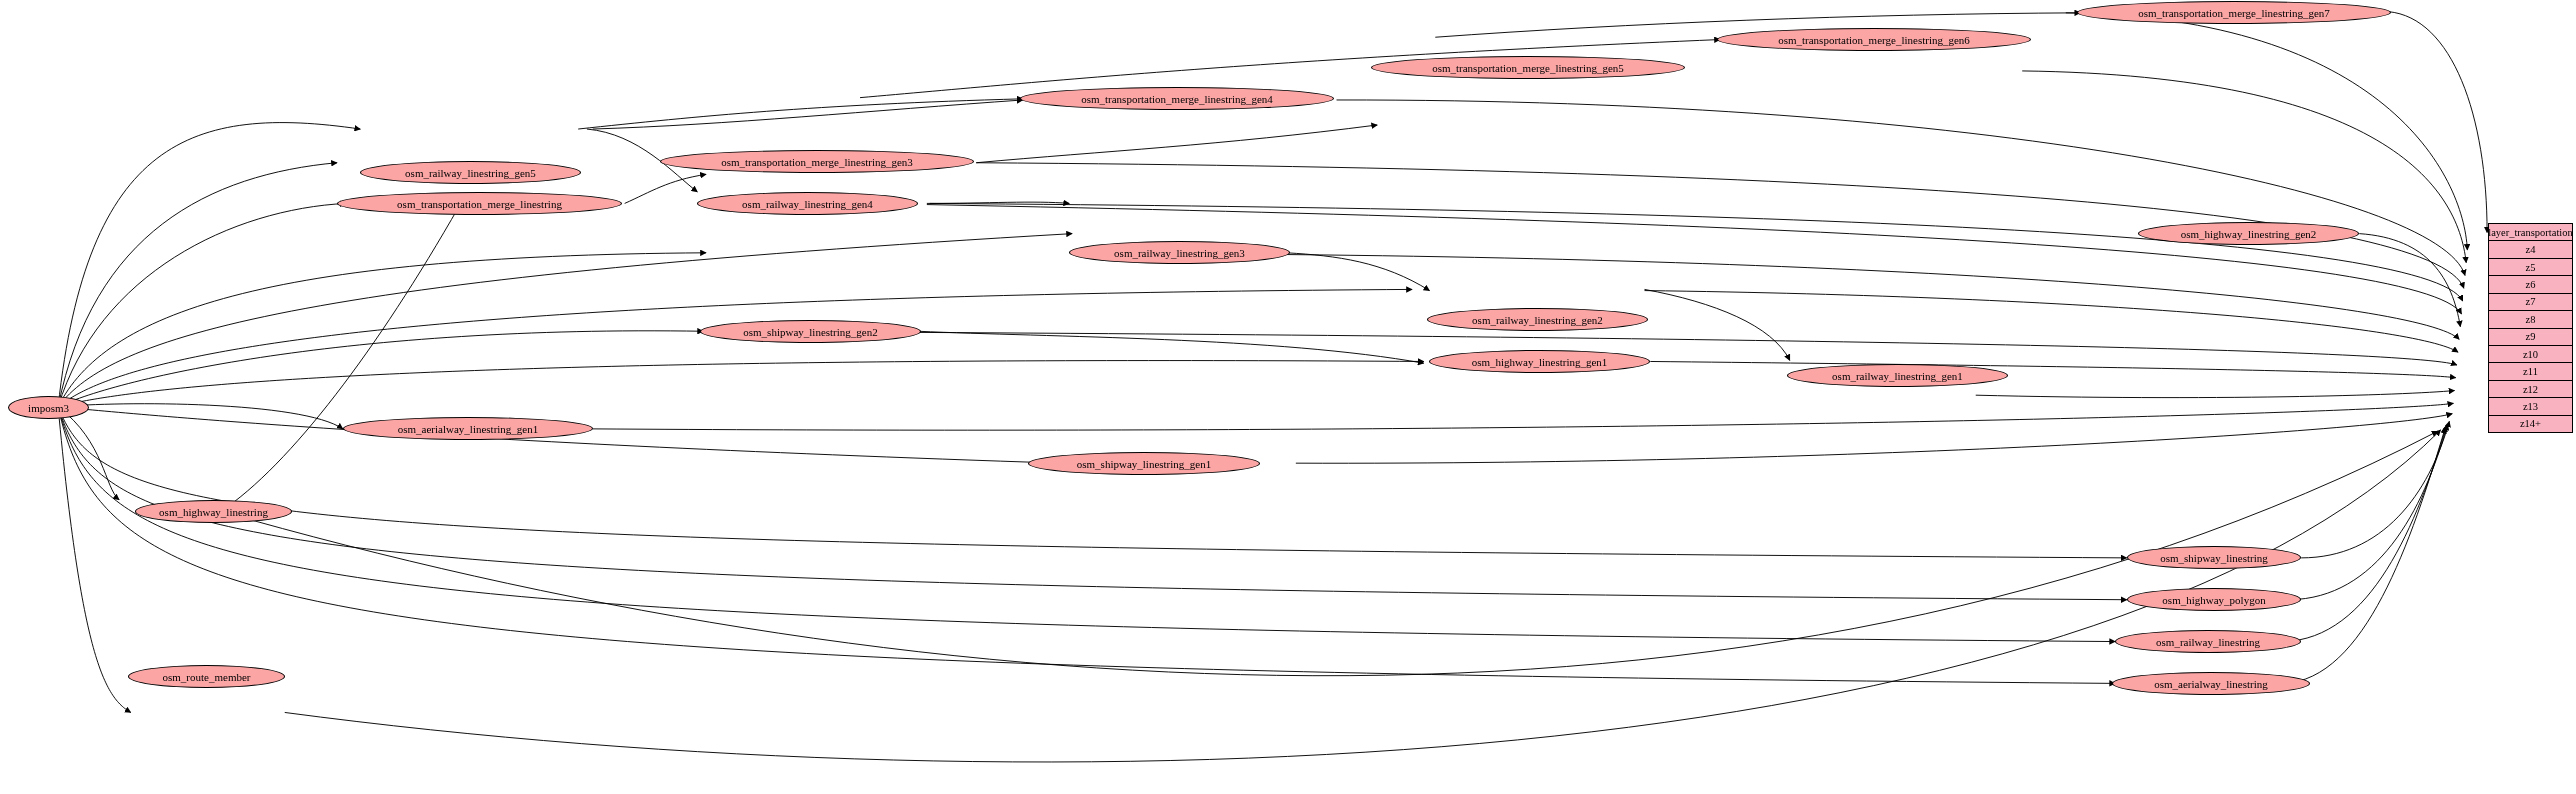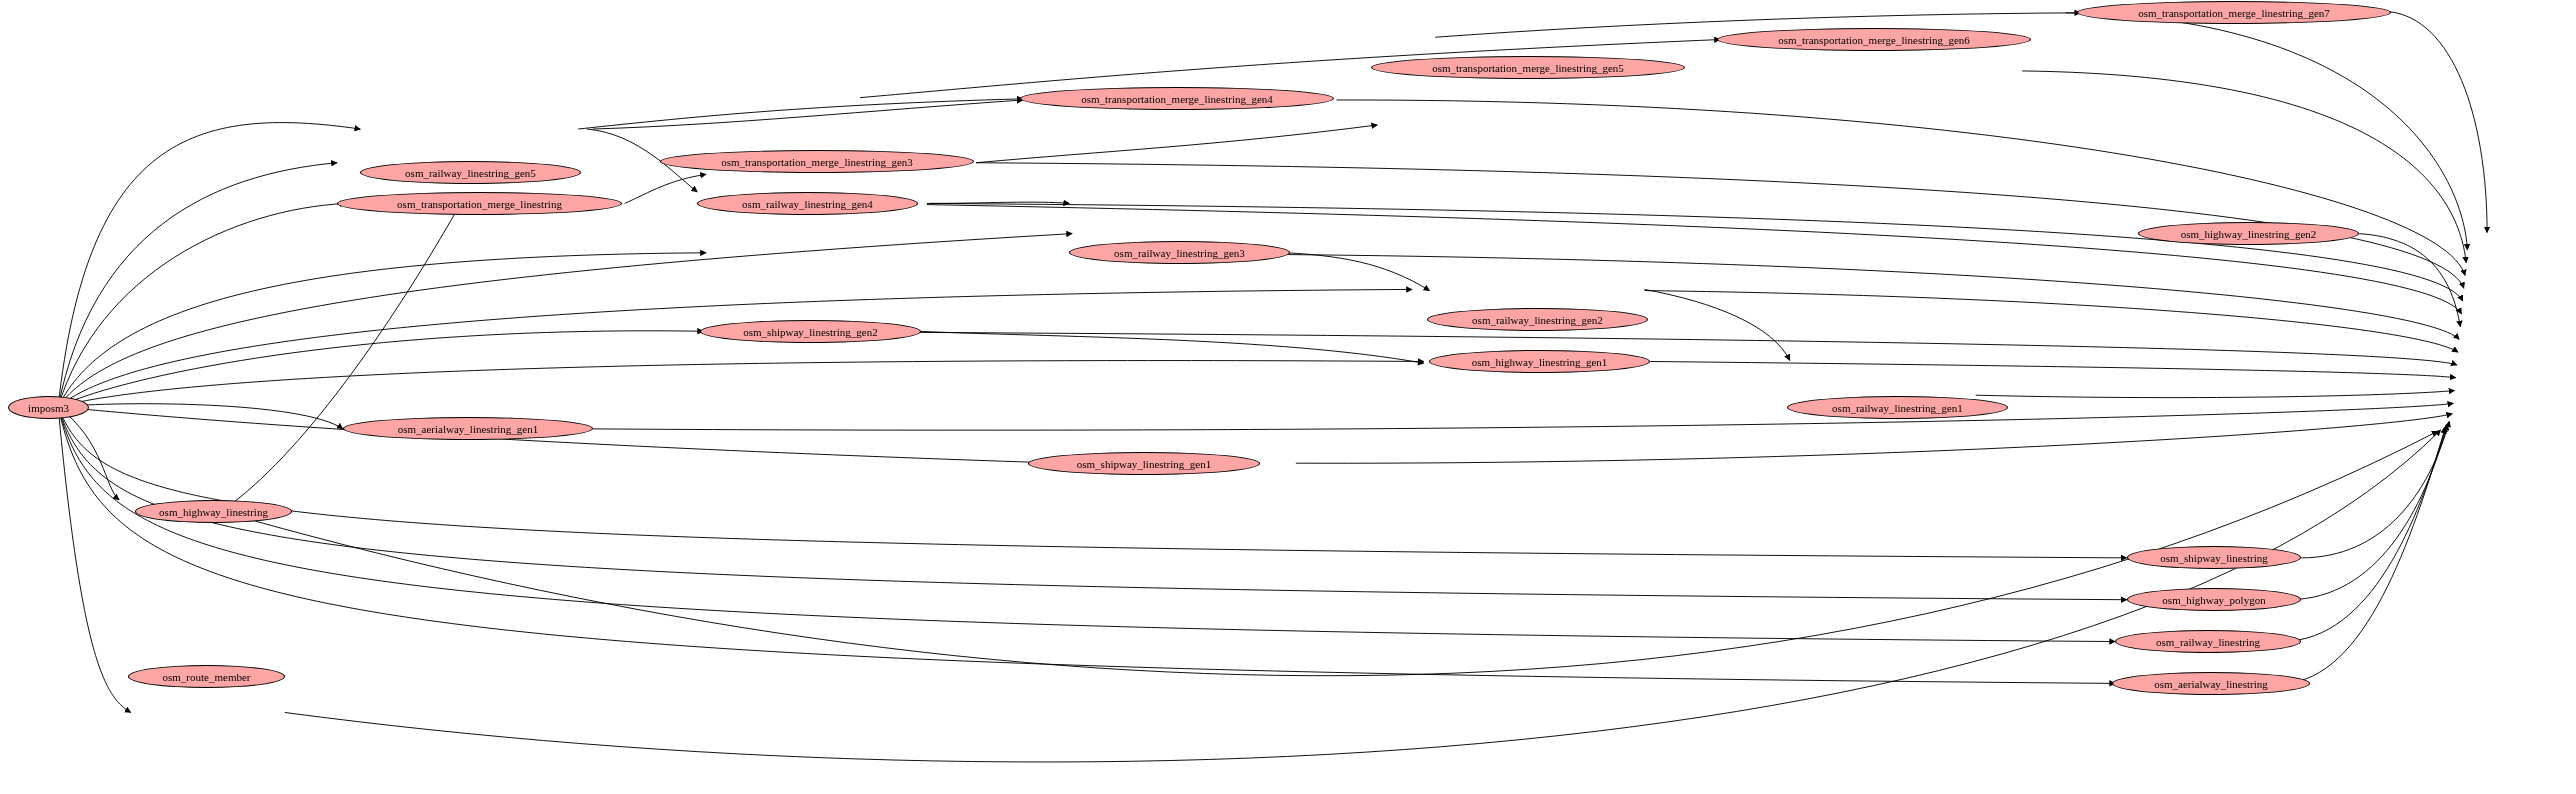--- a/index.html
+++ b/index.html
@@ -184,21 +184,21 @@
   </div>
 
   <div class="node" style="left:700px; top:320px; width:221px; height:23px;">
     <span>osm_shipway_linestring_gen2</span>
   </div>
 
   <div class="node" style="left:1429px; top:350px; width:221px; height:23px;">
     <span>osm_highway_linestring_gen1</span>
   </div>
 
-  <div class="node" style="left:1787px; top:396px; width:221px; height:23px;">
+  <div class="node" style="left:1787px; top:364px; width:221px; height:23px;">
     <span>osm_railway_linestring_gen1</span>
   </div>
 
   <div class="node" style="left:343px; top:417px; width:250px; height:23px;">
     <span>osm_aerialway_linestring_gen1</span>
   </div>
 
   <div class="node" style="left:1028px; top:452px; width:232px; height:23px;">
     <span>osm_shipway_linestring_gen1</span>
   </div>
@@ -220,15 +220,29 @@
   </div>
 
   <div class="node" style="left:2112px; top:672px; width:198px; height:23px;">
     <span>osm_aerialway_linestring</span>
   </div>
 
   <div class="node" style="left:128px; top:665px; width:157px; height:23px;">
     <span>osm_route_member</span>
   </div>
 
+  <div class="layer-table" style="left:2488px; top:223px; width:85px; height:210px;">
+    <div class="layer-row layer-head">layer_transportation</div>
+    <div class="layer-row">z4</div>
+    <div class="layer-row">z5</div>
+    <div class="layer-row">z6</div>
+    <div class="layer-row">z7</div>
+    <div class="layer-row">z8</div>
+    <div class="layer-row">z9</div>
+    <div class="layer-row">z10</div>
+    <div class="layer-row">z11</div>
+    <div class="layer-row">z12</div>
+    <div class="layer-row">z13</div>
+    <div class="layer-row">z14+</div>
+  </div>
 
 </div>
 
 
 </body></html>

